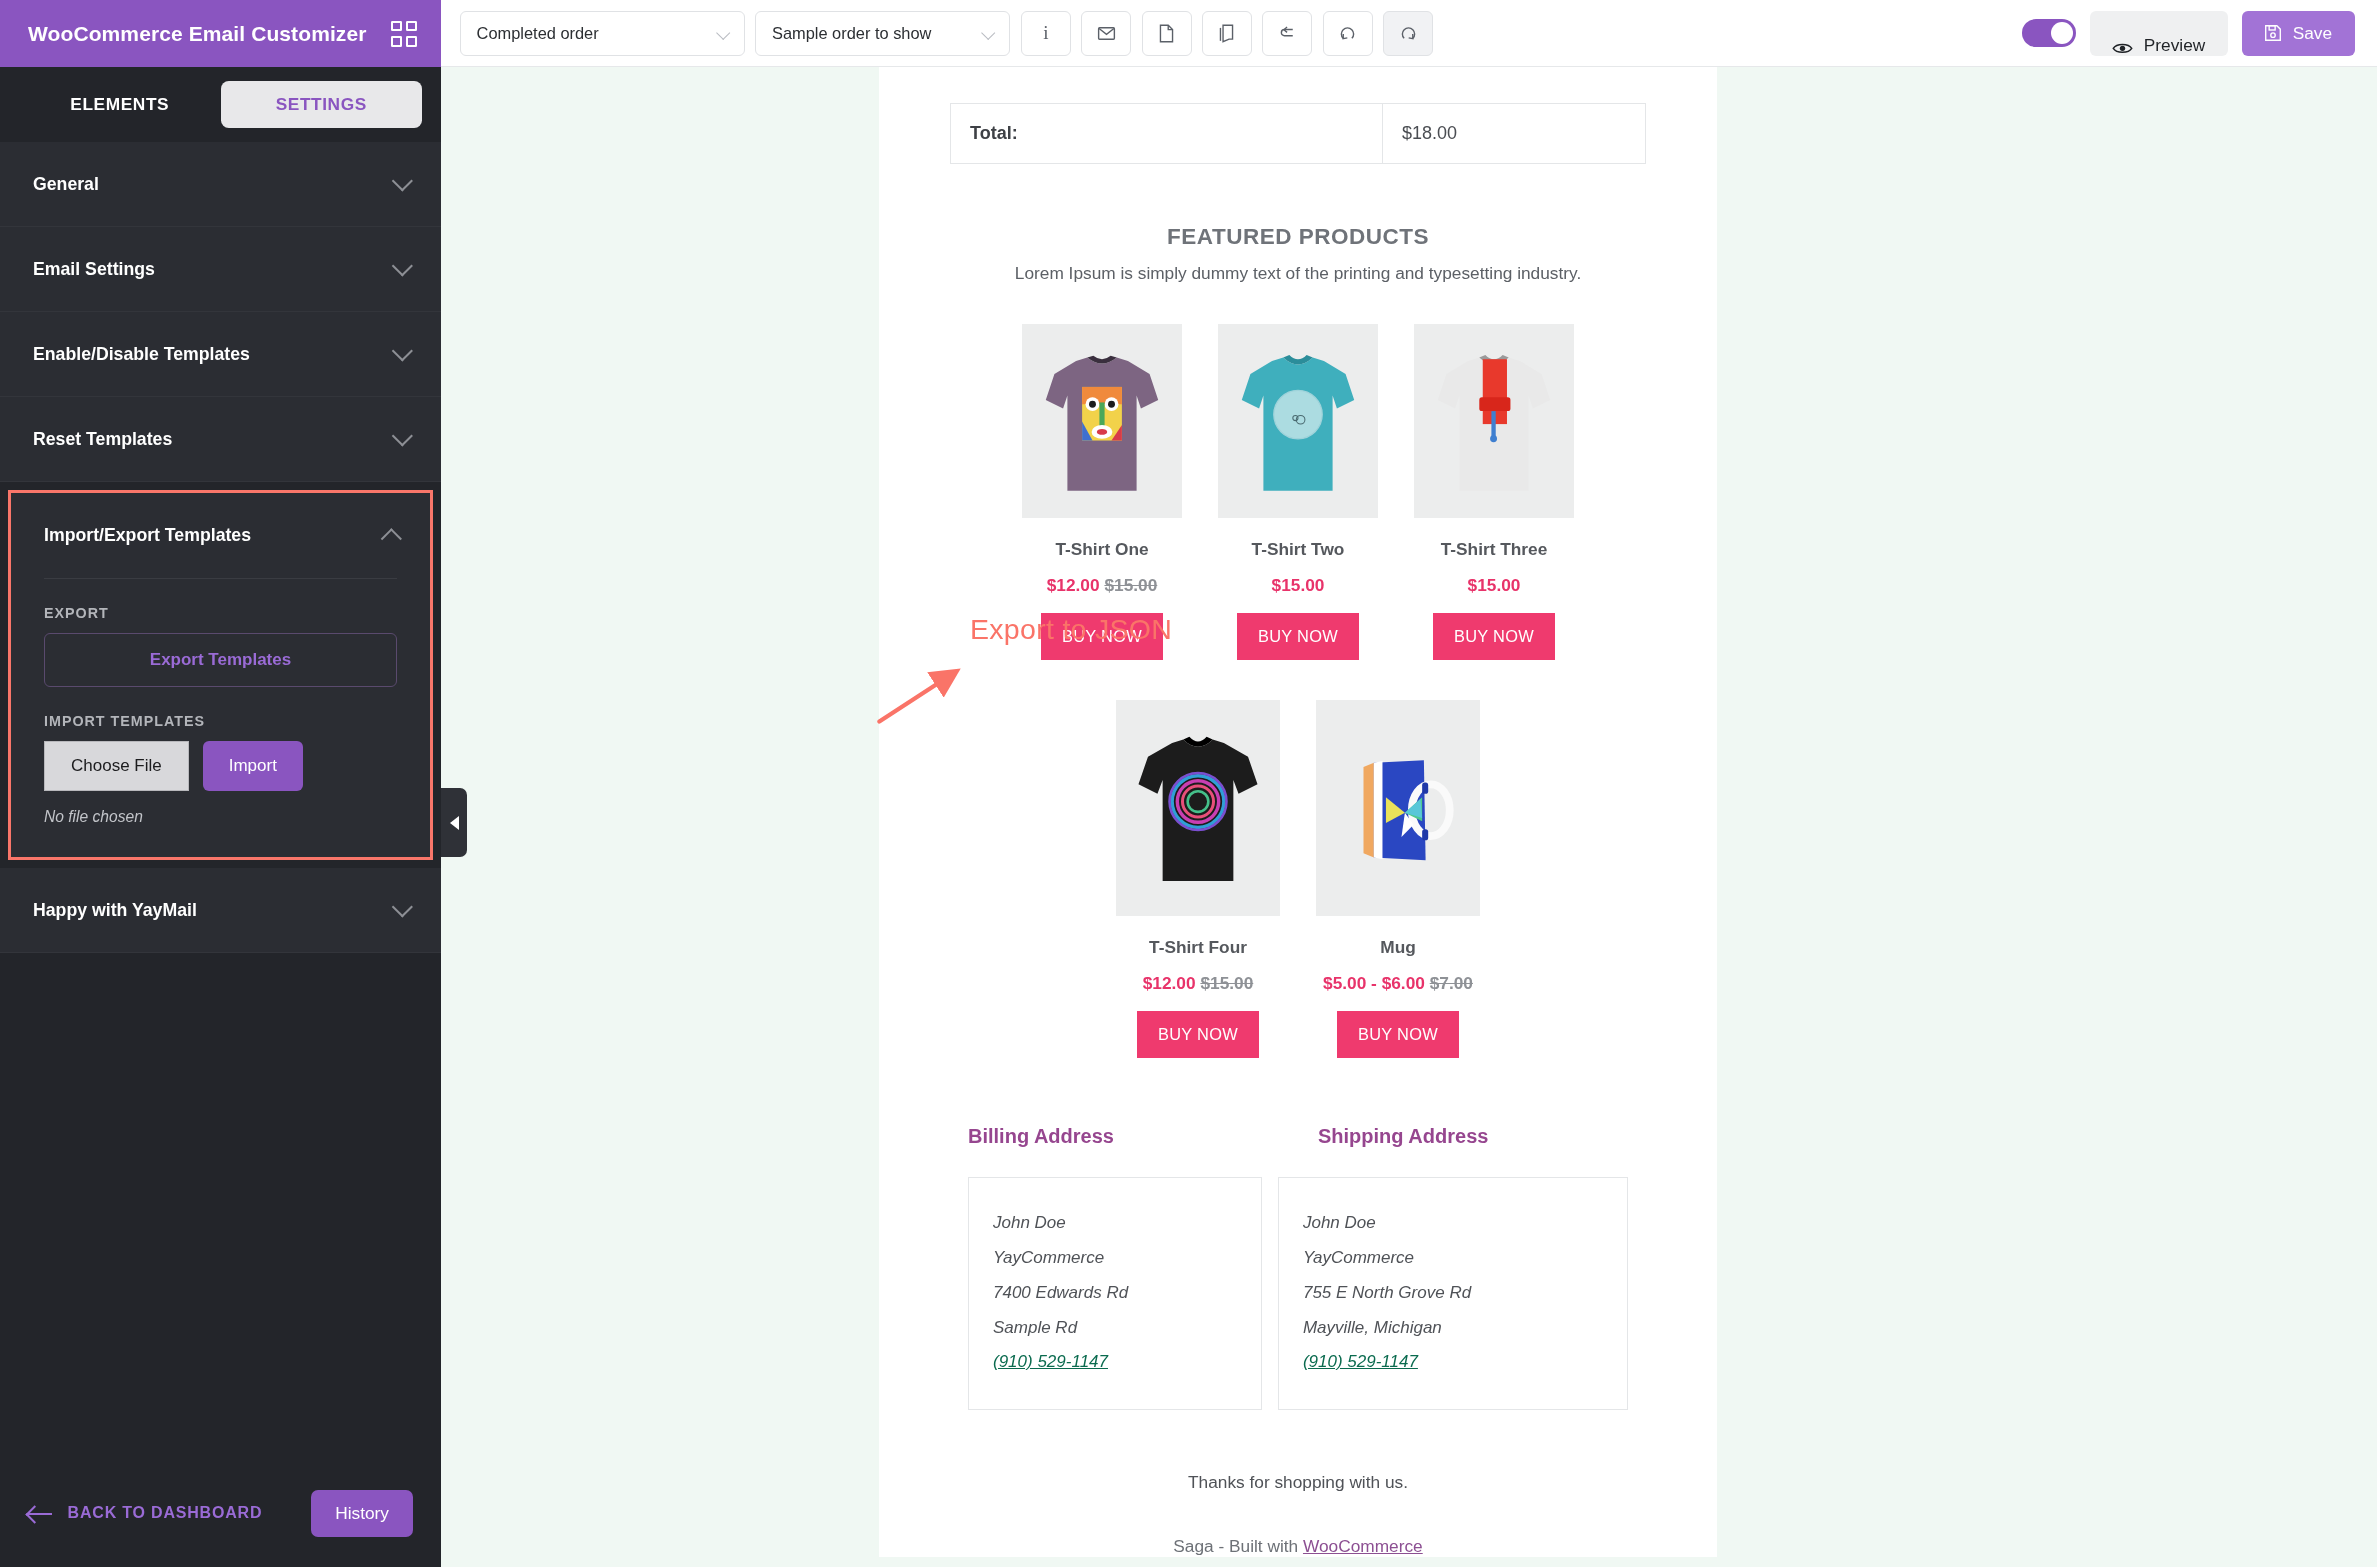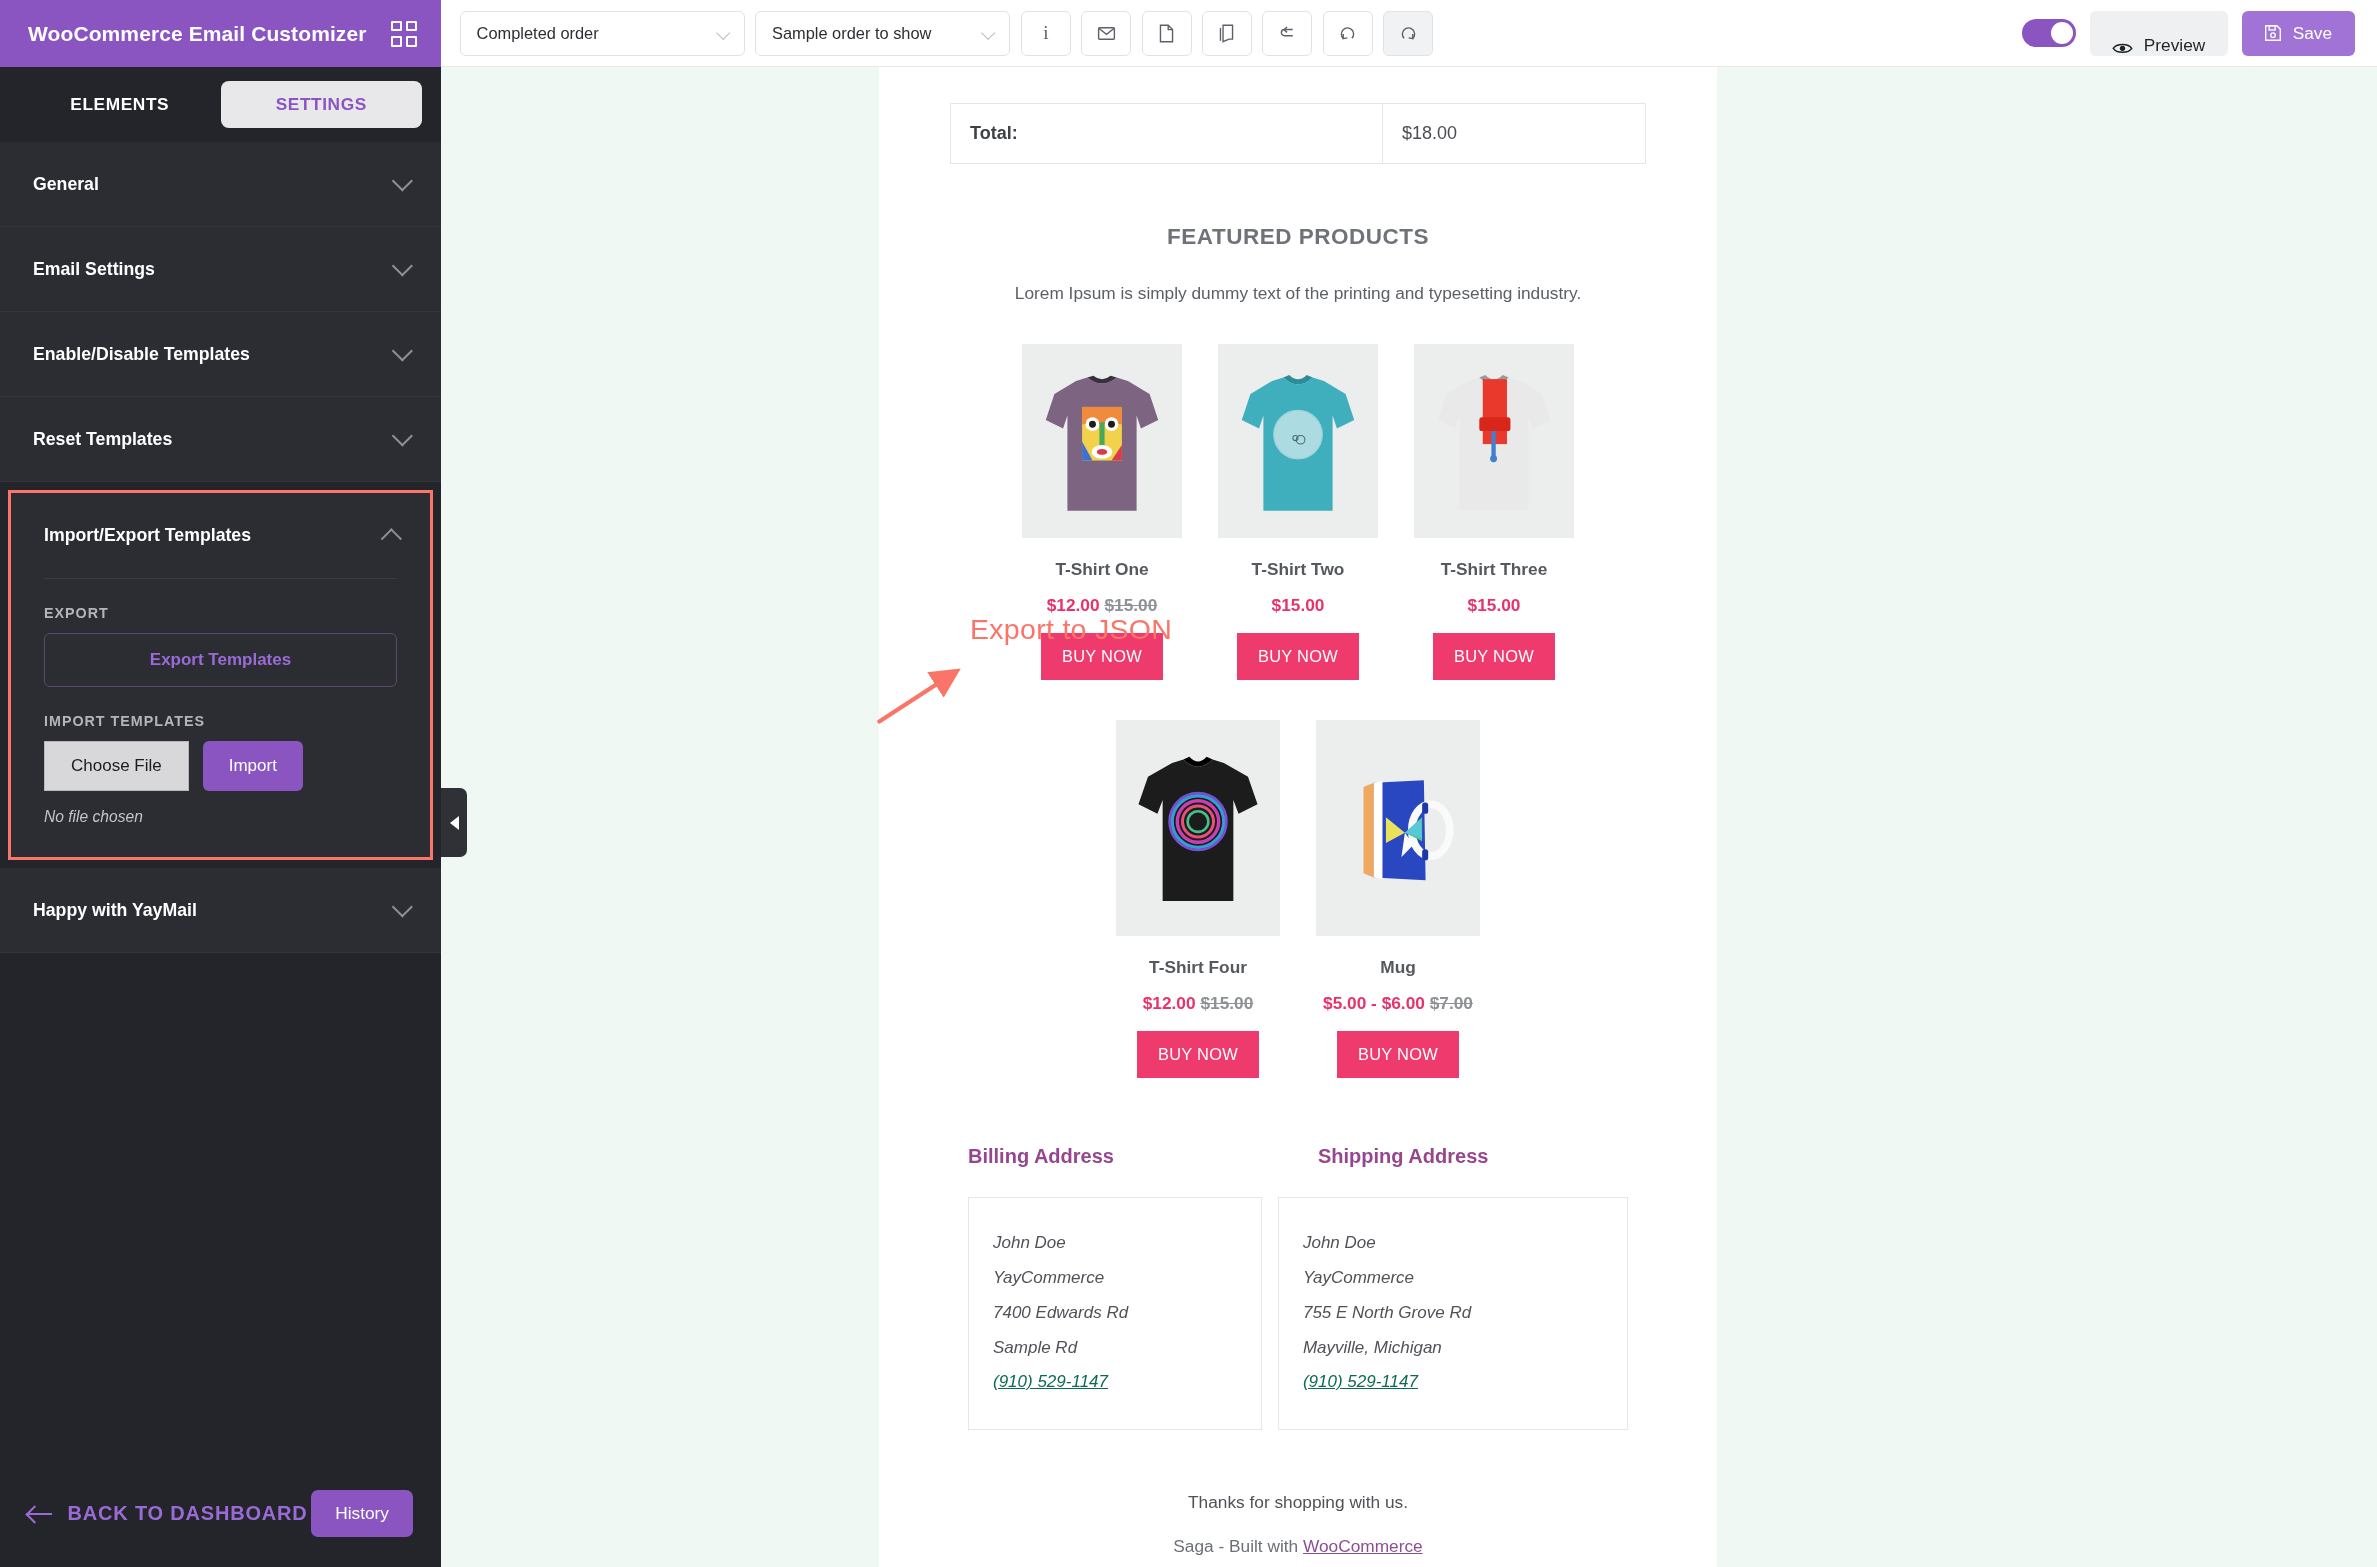--- a/index.html
+++ b/index.html
@@ -94,21 +94,21 @@
   .back-dash { display: flex; align-items: center; gap: 15.6px; cursor: pointer; }
   .back-arrow { width: 24px; height: 15.6px; position: relative; }
   .back-arrow:before {
     content:''; position:absolute; left:0; top:7px; width:24px; height:2.2px; background:#9a6bd6;
   }
   .back-arrow:after {
     content:''; position:absolute; left:0; top:2.6px; width:11.2px; height:11.2px;
     border-left: 2.2px solid #9a6bd6; border-bottom: 2.2px solid #9a6bd6;
     transform: rotate(45deg);
   }
-  .back-label { color: #9a6bd6; font-size: 20px; font-weight: bold; letter-spacing: 0.8px; }
+  .back-label { color: #9a6bd6; font-size: 16px; font-weight: bold; letter-spacing: 0.8px; }
   .history-btn {
     background: #8a55c0; color: #fff; border: none; border-radius: 7px;
     font-size: 17.3px; padding: 13px 24px; cursor: pointer;
   }
 
   
   .collapse-handle {
     position: absolute; left: 441px; top: 788px;
     width: 26px; height: 69px;
     background: #2f3137; border-radius: 0 7px 7px 0;
@@ -177,21 +177,21 @@
   table.totals td {
     border: 0.9px solid #e4e6e8; padding: 19px 19px; font-size: 18px; color:#4a4d52;
   }
   table.totals td.k { font-weight: bold; width: 432px; color:#3e4146; }
 
   .featured-title {
     text-align:center; margin-top: 60px;
     font-size: 22.5px; font-weight: bold; color:#6f7379; letter-spacing: 0.5px;
   }
   .featured-sub {
-    text-align:center; margin-top: 33px; font-size: 17.3px; color:#5c6066;
+    text-align:center; margin-top: 13px; font-size: 17.3px; color:#5c6066;
   }
 
   .prod-row { display:flex; justify-content:center; gap: 36px; margin-top: 40px; }
   .prod { width: 160px; text-align:center; }
   .prod-img {
     width: 160px; height: 194px; background: #eceded;
     display:flex; align-items:center; justify-content:center; overflow:hidden;
   }
   .prod-row.row2 .prod { width: 164px; }
   .prod-row.row2 .prod-img { width: 164px; height: 216px; }

